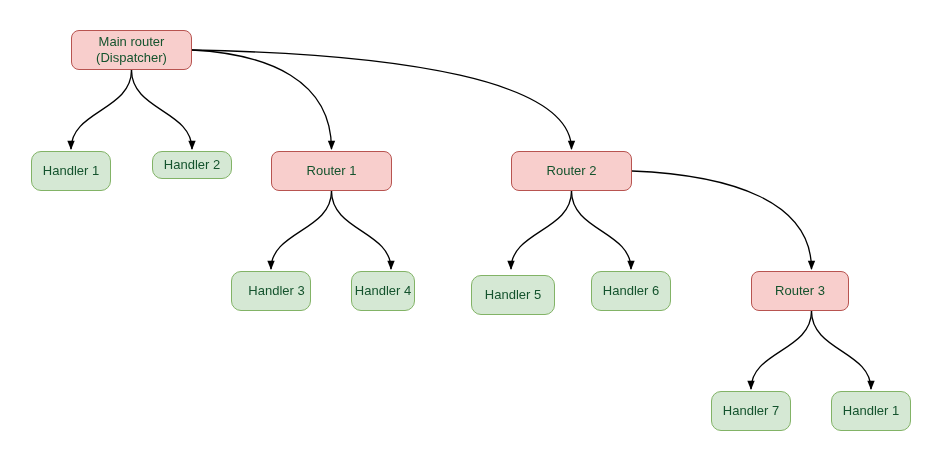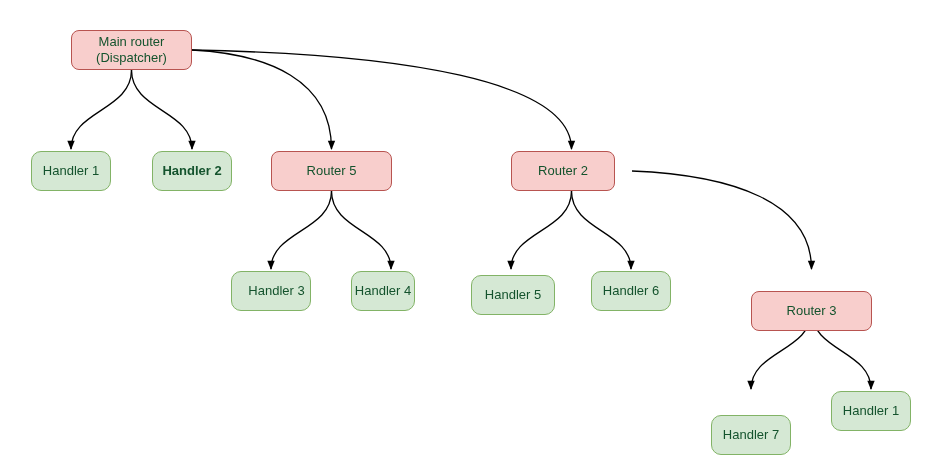--- a/index.html
+++ b/index.html
@@ -58,24 +58,24 @@
         <path class="edge" d="M 571.5 191 C 571.5 231, 631 231, 631 269" stroke="#000000" marker-end="url(#arrowhead)"></path>
         <path class="edge" d="M 632 171 C 730.725 175, 811.5 201, 811.5 269" stroke="#000000" marker-end="url(#arrowhead)"></path>
         <path class="edge" d="M 811.5 311 C 811.5 351, 751 351, 751 389" stroke="#000000" marker-end="url(#arrowhead)"></path>
         <path class="edge" d="M 811.5 311 C 811.5 351, 871 351, 871 389" stroke="#000000" marker-end="url(#arrowhead)"></path>
       </g>
   </svg>
   <div id="node-layer">
       <div class="node router" style="left: 71px; top: 30px; width: 121px; height: 40px;"><span>Main router
 (Dispatcher)</span></div>
       <div class="node handler" style="left: 31px; top: 151px; width: 80px; height: 40px;"><span>Handler 1</span></div>
-      <div class="node handler" style="left: 152px; top: 151px; width: 80px; height: 40px; font-weight: bold;"><span>Handler 2</span></div>
-      <div class="node router" style="left: 271px; top: 151px; width: 121px; height: 40px;"><span>Router 5</span></div>
-      <div class="node router" style="left: 511px; top: 151px; width: 104px; height: 40px;"><span>Router 2</span></div>
+      <div class="node handler" style="left: 152px; top: 151px; width: 80px; height: 28px;"><span>Handler 2</span></div>
+      <div class="node router" style="left: 271px; top: 151px; width: 121px; height: 40px;"><span>Router 1</span></div>
+      <div class="node router" style="left: 511px; top: 151px; width: 121px; height: 40px;"><span>Router 2</span></div>
       <div class="node handler" style="left: 231px; top: 271px; width: 80px; height: 40px; padding-left: 11px;"><span>Handler 3</span></div>
       <div class="node handler" style="left: 351px; top: 271px; width: 64px; height: 40px;"><span>Handler 4</span></div>
       <div class="node handler" style="left: 471px; top: 275px; width: 84px; height: 40px;"><span>Handler 5</span></div>
       <div class="node handler" style="left: 591px; top: 271px; width: 80px; height: 40px;"><span>Handler 6</span></div>
-      <div class="node router" style="left: 751px; top: 271px; width: 121px; height: 40px; margin-top: 20px;"><span>Router 3</span></div>
-      <div class="node handler" style="left: 711px; top: 391px; width: 80px; height: 40px; margin-top: 24px;"><span>Handler 7</span></div>
+      <div class="node router" style="left: 751px; top: 271px; width: 98px; height: 40px;"><span>Router 3</span></div>
+      <div class="node handler" style="left: 711px; top: 391px; width: 80px; height: 40px;"><span>Handler 7</span></div>
       <div class="node handler" style="left: 831px; top: 391px; width: 80px; height: 40px;"><span>Handler 1</span></div>
     </div>
 </div>
 
 </body></html>

